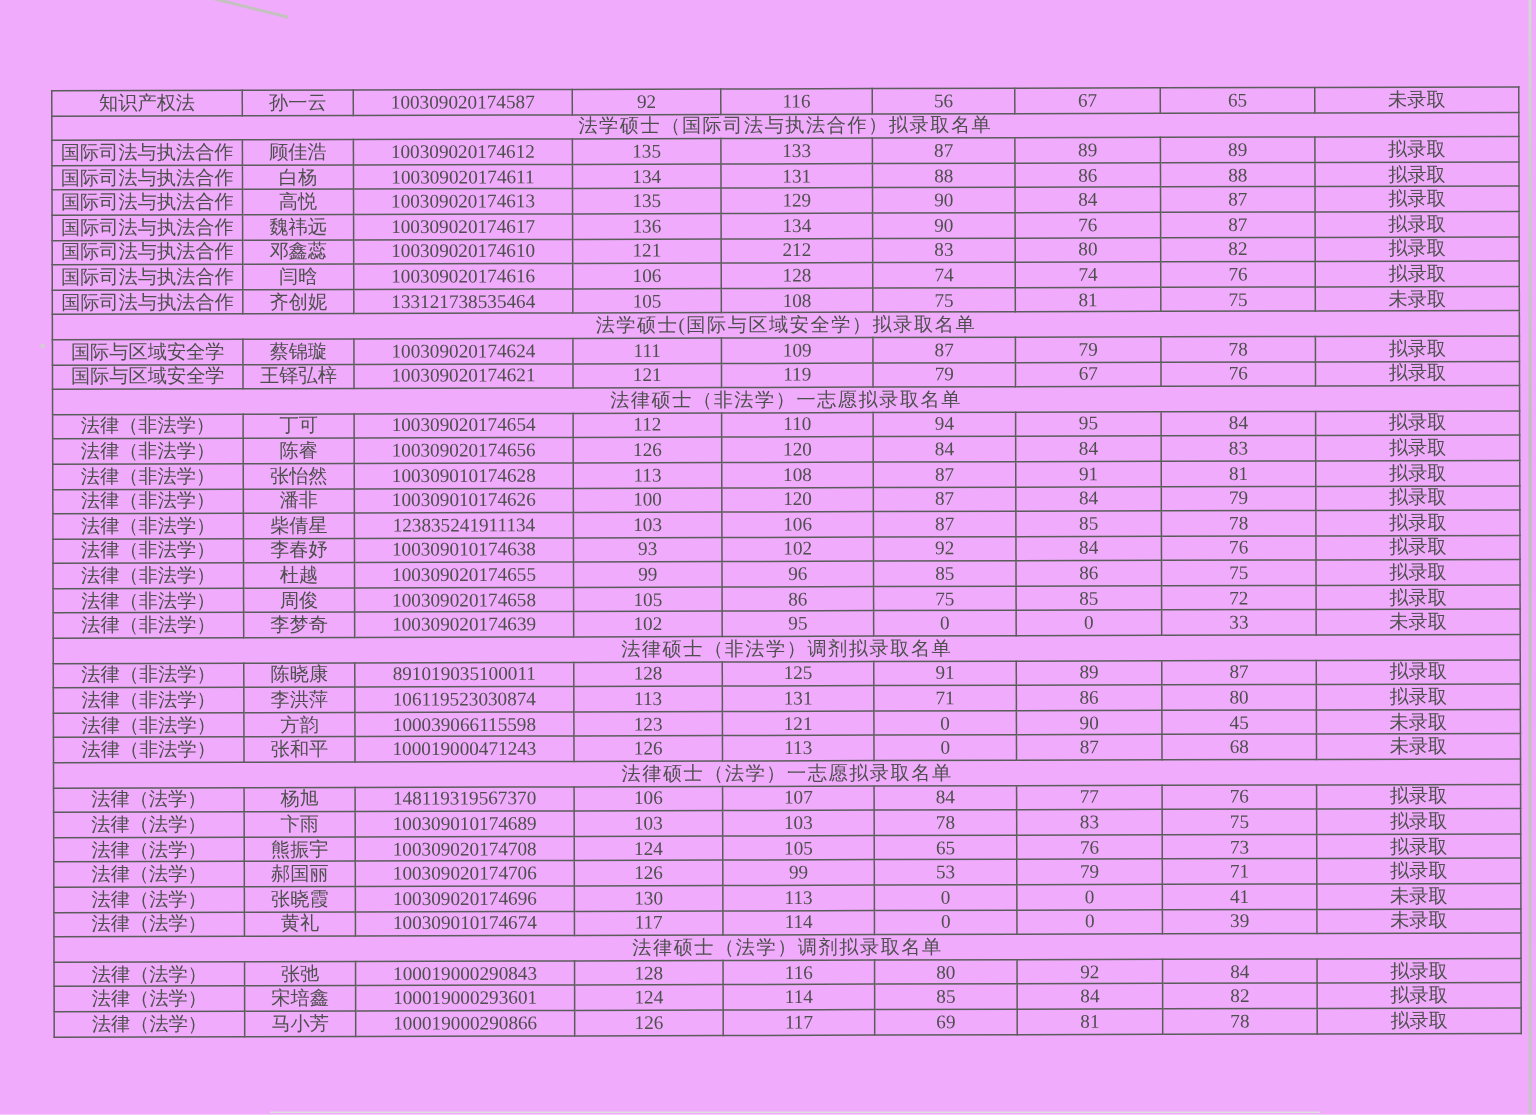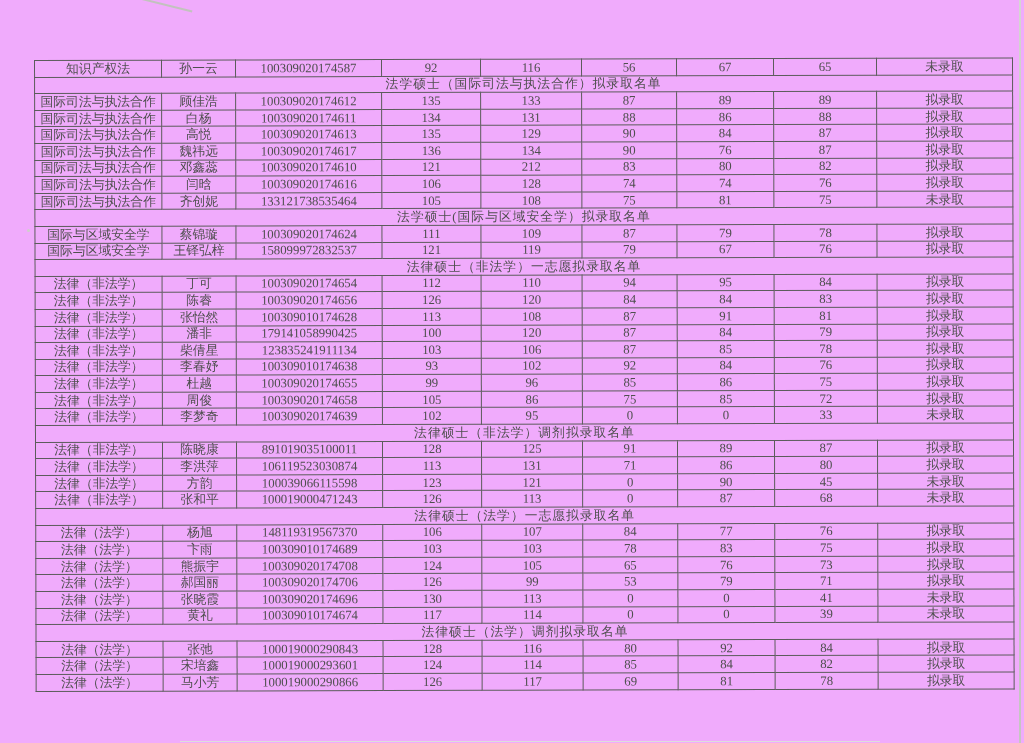--- a/index.html
+++ b/index.html
@@ -172,21 +172,21 @@
             <td>111</td>
             <td>109</td>
             <td>87</td>
             <td>79</td>
             <td>78</td>
             <td>拟录取</td>
           </tr>
           <tr>
             <td>国际与区域安全学</td>
             <td>王铎弘梓</td>
-            <td>158099972832537</td>
+            <td>100309020174621</td>
             <td>121</td>
             <td>119</td>
             <td>79</td>
             <td>67</td>
             <td>76</td>
             <td>拟录取</td>
           </tr>
           <tr class="section-row">
             <td colspan="9">法律硕士（非法学）一志愿拟录取名单</td>
           </tr>
@@ -219,21 +219,21 @@
             <td>113</td>
             <td>108</td>
             <td>87</td>
             <td>91</td>
             <td>81</td>
             <td>拟录取</td>
           </tr>
           <tr>
             <td>法律（非法学）</td>
             <td>潘非</td>
-            <td>179141058990425</td>
+            <td>100309010174626</td>
             <td>100</td>
             <td>120</td>
             <td>87</td>
             <td>84</td>
             <td>79</td>
             <td>拟录取</td>
           </tr>
           <tr>
             <td>法律（非法学）</td>
             <td>柴倩星</td>

